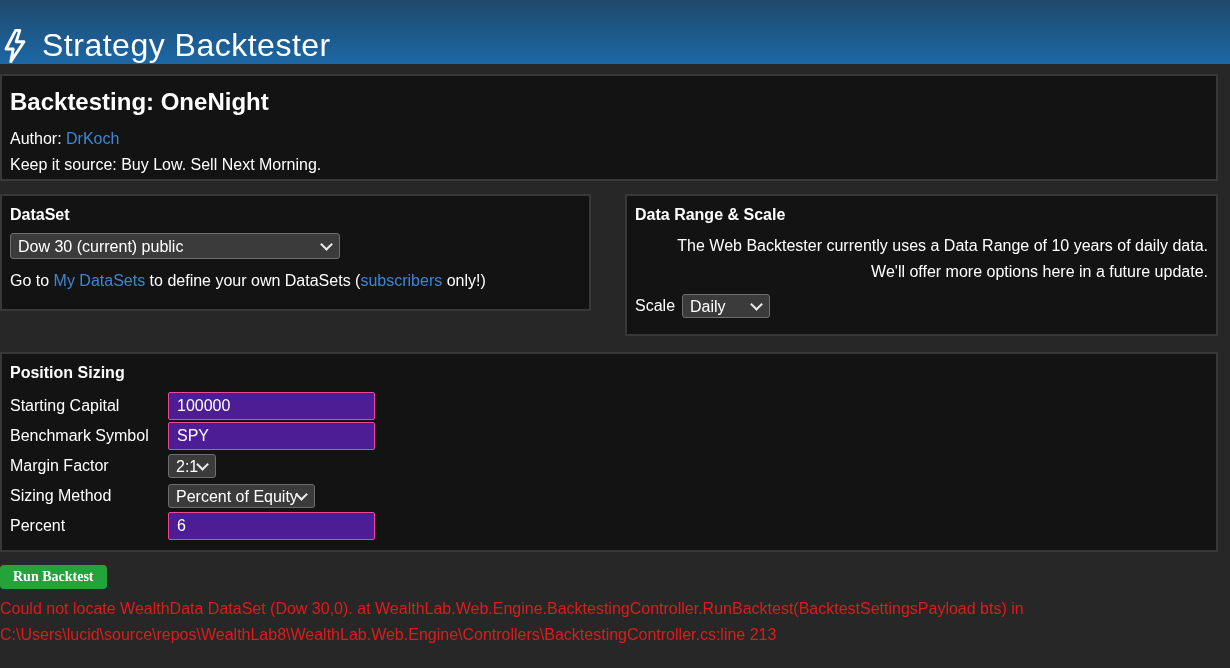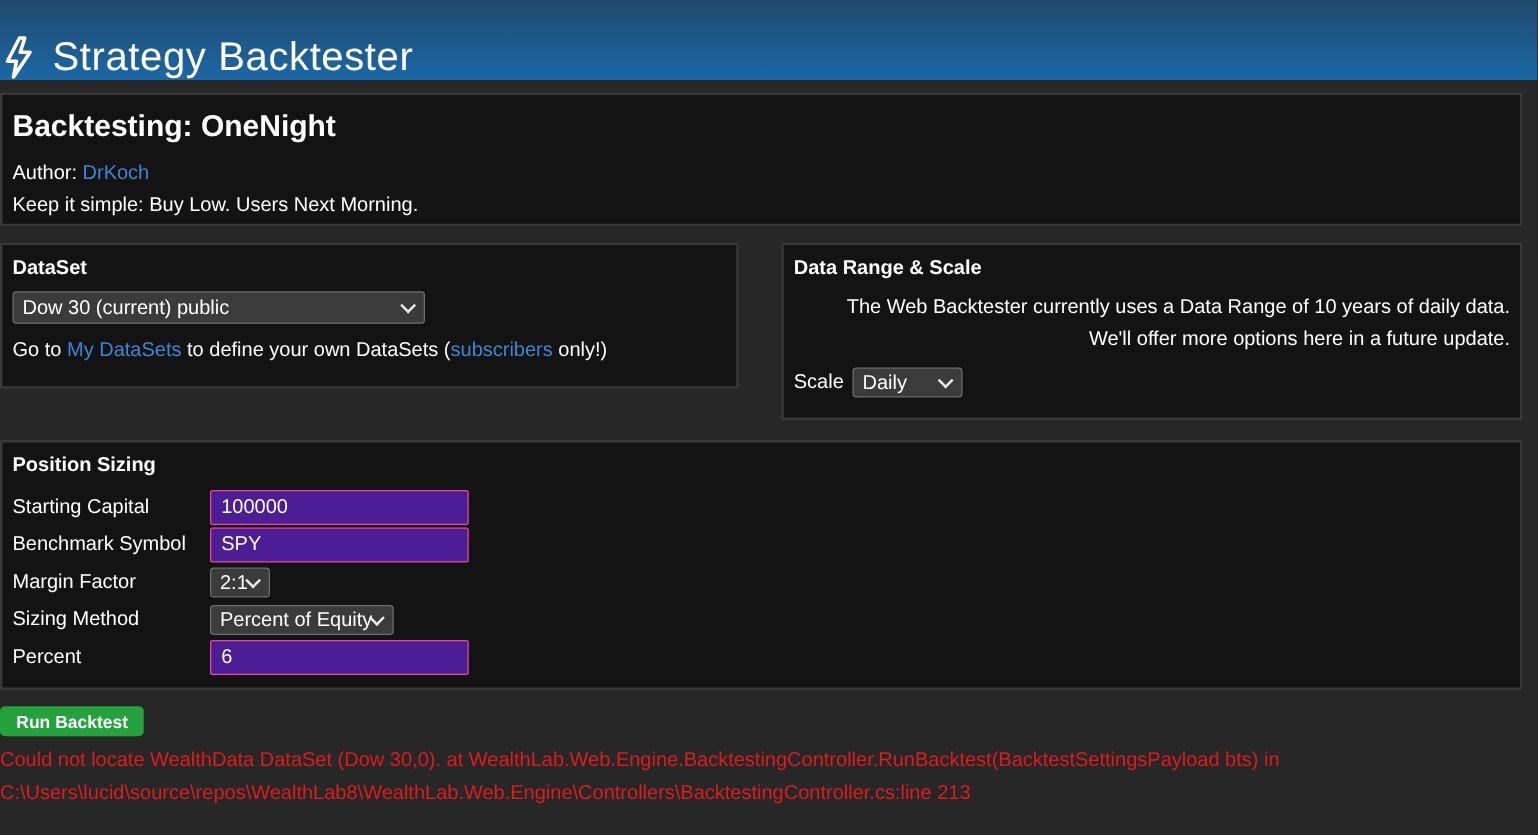--- a/index.html
+++ b/index.html
@@ -98,21 +98,21 @@
   .position-panel { margin-top: 16px; height: 200px; width: 1218px; }
   .field-row { display: flex; align-items: center; height: 30px; }
   .field-row .field-label { width: 158px; font-size: 16px; flex: none; }
 
   
   .run-button {
     margin-top: 13px;
     display: inline-block;
     background: #24a33d;
     color: #ffffff;
-    font-family: Liberation Sans, sans-serif;
+    font-family: Liberation Serif, serif;
     font-weight: 700;
     font-size: 14px;
     border: none;
     border-radius: 4px;
     height: 24px;
     padding: 0 13px;
     cursor: pointer;
   }
   .error-text {
     margin-top: 7px;
@@ -135,21 +135,21 @@
     <span class="app-title">Strategy Backtester</span>
   </div>
 </header>
 
 <main class="content">
 
   
   <section class="panel info-panel">
     <h1>Backtesting: OneNight</h1>
     <div class="info-line"><span>Author: </span><a class="link">DrKoch</a></div>
-    <div class="info-line">Keep it simple: Buy Low. Users Next Morning.</div>
+    <div class="info-line">Keep it source: Buy Low. Sell Next Morning.</div>
   </section>
 
   <div class="panel-row">
 
     <section class="panel dataset-panel">
       <h2>DataSet</h2>
       <span class="select-wrap">
         <select class="dataset-select">
           <option>Dow 30 (current) public</option>
         </select>

